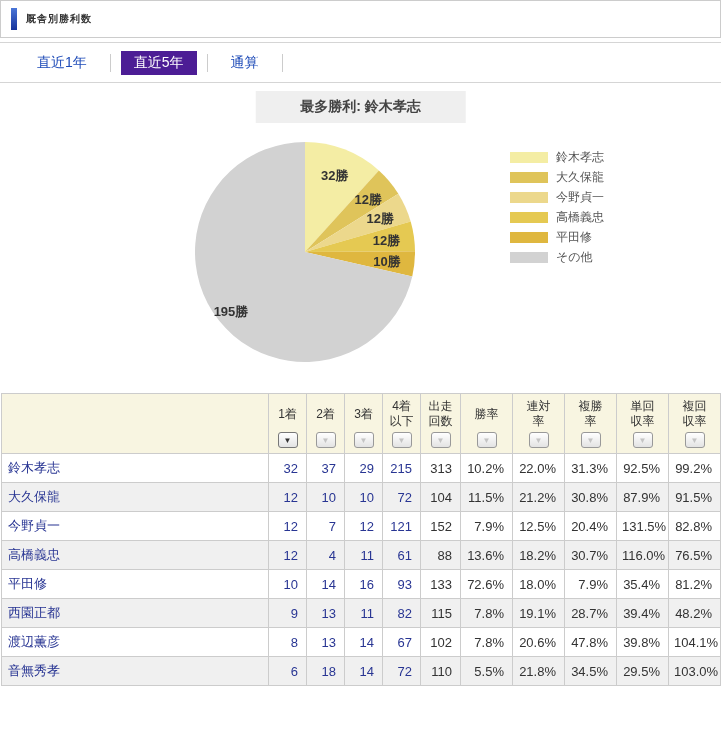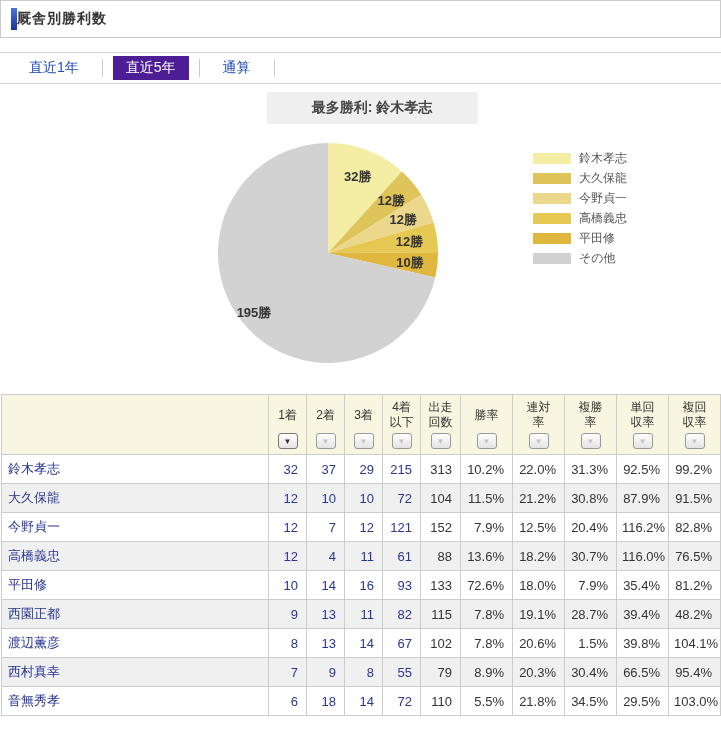--- a/index.html
+++ b/index.html
@@ -11,34 +11,34 @@
 
   
   .title-bar {
     height:38px; border:1px solid #ccc; background:#fff;
     display:flex; align-items:center;
   }
   .accent-bar {
     width:6px; height:22px; margin-left:10px;
     background:linear-gradient(#4a76d8,#16339b);
   }
-  .page-title { font-size:14px; font-weight:bold; letter-spacing:1px; }
+  .page-title { font-size:10px; font-weight:bold; margin-left:9px; letter-spacing:1px; }
 
   
   .tab-bar {
-    margin-top:14px; height:32px;
+    margin-top:4px; height:41px;
     border-top:1px solid #d5d5d5; border-bottom:1px solid #d5d5d5;
-    display:flex; align-items:center; padding-left:16px;
+    display:flex; align-items:center; padding-left:24px;
   }
   .tab { font-size:14px; color:#1e4bb8; padding:3px 13px; cursor:pointer; white-space:nowrap; }
   .tab.selected { background:#4c1d95; color:#fff; }
   .tab-sep { width:1px; height:18px; background:#ccc; margin:0 10px; }
 
   
-  .chart-section { position:relative; height:310px;margin-left:23px; }
+  .chart-section { position:relative; height:310px; }
   .chart-title {
     position:absolute; top:8px; left:50%; transform:translateX(-50%);
     background:#efefef; padding:7px 45px; font-size:14px; font-weight:bold;
     color:#444; white-space:nowrap;
   }
   .pie-svg { position:absolute; left:195px; top:59px; }
   .pie-label { font-size:13px; font-weight:bold; fill:#333; }
   .legend { position:absolute; left:510px; top:64px; }
   .legend-item { display:flex; align-items:center; height:20px; }
   .legend-swatch { width:38px; height:11px; margin-right:8px; }
@@ -201,21 +201,21 @@
       <tr>
         <td class="name">今野貞一</td>
         <td class="num link">12</td>
         <td class="num link">7</td>
         <td class="num link">12</td>
         <td class="num link">121</td>
         <td class="num">152</td>
         <td class="num">7.9%</td>
         <td class="num">12.5%</td>
         <td class="num">20.4%</td>
-        <td class="num">116.2%</td>
+        <td class="num">131.5%</td>
         <td class="num">82.8%</td>
       </tr>
       <tr>
         <td class="name">高橋義忠</td>
         <td class="num link">12</td>
         <td class="num link">4</td>
         <td class="num link">11</td>
         <td class="num link">61</td>
         <td class="num">88</td>
         <td class="num">13.6%</td>
@@ -252,36 +252,23 @@
       </tr>
       <tr>
         <td class="name">渡辺薫彦</td>
         <td class="num link">8</td>
         <td class="num link">13</td>
         <td class="num link">14</td>
         <td class="num link">67</td>
         <td class="num">102</td>
         <td class="num">7.8%</td>
         <td class="num">20.6%</td>
-        <td class="num">1.5%</td>
+        <td class="num">47.8%</td>
         <td class="num">39.8%</td>
         <td class="num">104.1%</td>
-      </tr>
-      <tr>
-        <td class="name">西村真幸</td>
-        <td class="num link">7</td>
-        <td class="num link">9</td>
-        <td class="num link">8</td>
-        <td class="num link">55</td>
-        <td class="num">79</td>
-        <td class="num">8.9%</td>
-        <td class="num">20.3%</td>
-        <td class="num">30.4%</td>
-        <td class="num">66.5%</td>
-        <td class="num">95.4%</td>
       </tr>
       <tr>
         <td class="name">音無秀孝</td>
         <td class="num link">6</td>
         <td class="num link">18</td>
         <td class="num link">14</td>
         <td class="num link">72</td>
         <td class="num">110</td>
         <td class="num">5.5%</td>
         <td class="num">21.8%</td>

